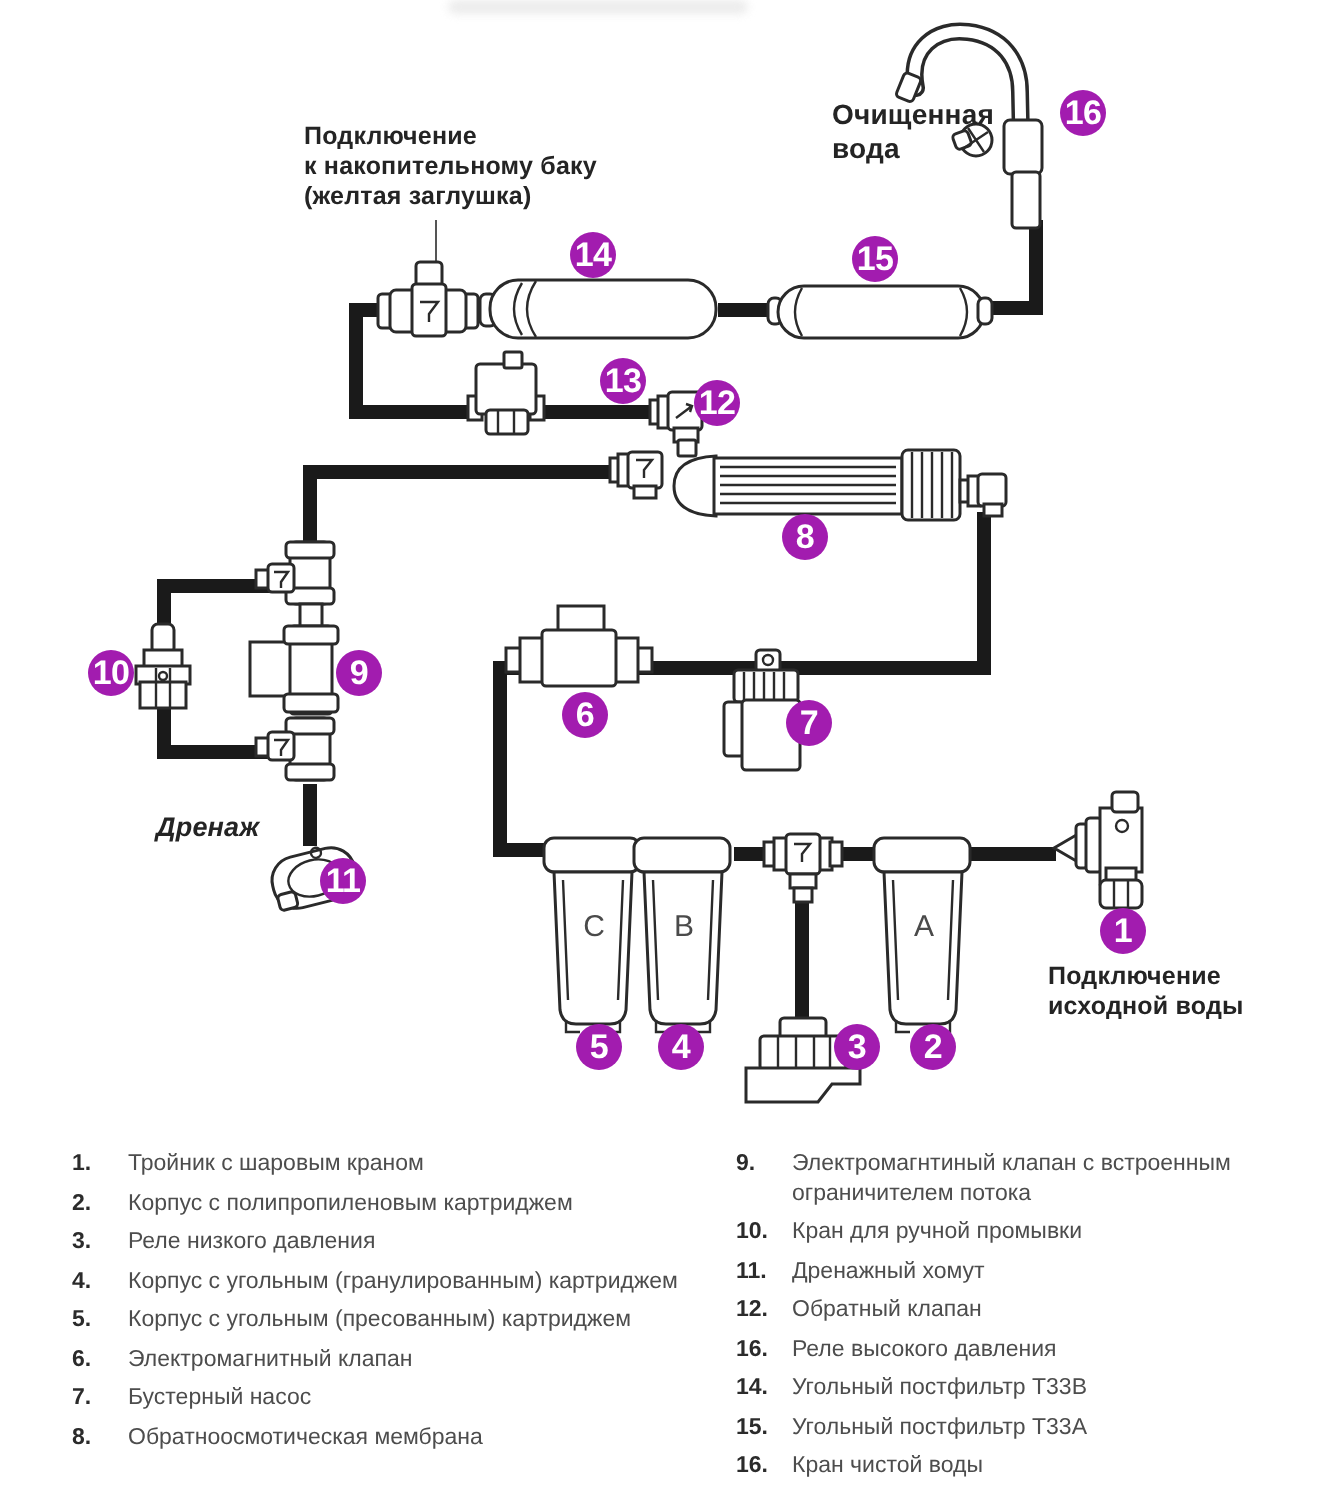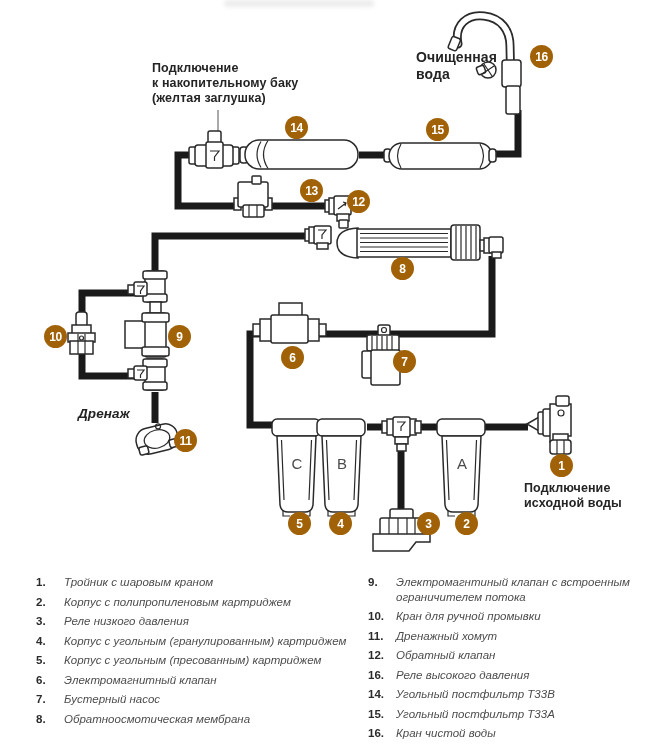--- a/index.html
+++ b/index.html
@@ -19,30 +19,30 @@
          line-height:15px; letter-spacing:.1px; }
   .lbl-tank   { left:152px; top:61px;  font-size:12.5px; }
   .lbl-clean  { left:416px; top:49px;  font-size:14px; line-height:17px; }
   .lbl-drain  { left:78px;  top:406px; font-size:13.5px;font-style:italic; }
   .lbl-source { left:524px; top:481px; font-size:12.5px; }
 
   .housing-letter { position:absolute; width:18px; text-align:center; color:#4a4a4a;
                     font-size:15px; line-height:16px; }
 
   .badge { position:absolute; width:23px; height:23px; border-radius:50%;
-           background:#a16207; color:#fff; font-weight:700; font-size:12px;
+           background:#a21caf; color:#fff; font-weight:700; font-size:17px;
            display:flex; align-items:center; justify-content:center; letter-spacing:-.3px; }
 
   .legend { position:absolute; left:0; top:575px; width:665px; }
   .legend ul { margin:0; padding:0; position:absolute; top:0; list-style:none; }
   .legend-left  { left:36px; }
   .legend-right { left:368px; }
   .legend li { display:flex; margin:0 0 5px 0; font-size:11.5px; line-height:14.5px; color:#4d4d4d; }
   .legend .num { font-weight:700; color:#2b2b2b; flex:0 0 28px; }
-  .legend .txt { white-space:nowrap;font-style:italic; }
+  .legend .txt { white-space:nowrap; }
   .legend li.wrap .txt { white-space:normal; width:238px; }
 </style>
 </head>
 <body>
 
 <div class="screen">
 
   <div class="ghost"></div>
 
   <svg class="diagram-svg" width="665" height="568" viewBox="0 0 665 568">
@@ -255,21 +255,21 @@
   <div class="badge" style="left:550px;top:454px;">1</div>
   <div class="badge" style="left:455px;top:512px;">2</div>
   <div class="badge" style="left:417px;top:512px;">3</div>
   <div class="badge" style="left:329px;top:512px;">4</div>
   <div class="badge" style="left:288px;top:512px;">5</div>
   <div class="badge" style="left:281px;top:346px;">6</div>
   <div class="badge" style="left:393px;top:350px;">7</div>
   <div class="badge" style="left:391px;top:257px;">8</div>
   <div class="badge" style="left:168px;top:325px;">9</div>
   <div class="badge" style="left:44px;top:325px;">10</div>
-  <div class="badge" style="left:174px;top:429px;">11</div>
+  <div class="badge" style="left:160px;top:429px;">11</div>
   <div class="badge" style="left:347px;top:190px;">12</div>
   <div class="badge" style="left:271px;top:179px;margin-left:29px;">13</div>
   <div class="badge" style="left:285px;top:116px;">14</div>
   <div class="badge" style="left:426px;top:118px;">15</div>
   <div class="badge" style="left:530px;top:45px;">16</div>
 
   <div class="legend">
     <ul class="legend-left">
       <li>
           <span class="num">1.</span>

